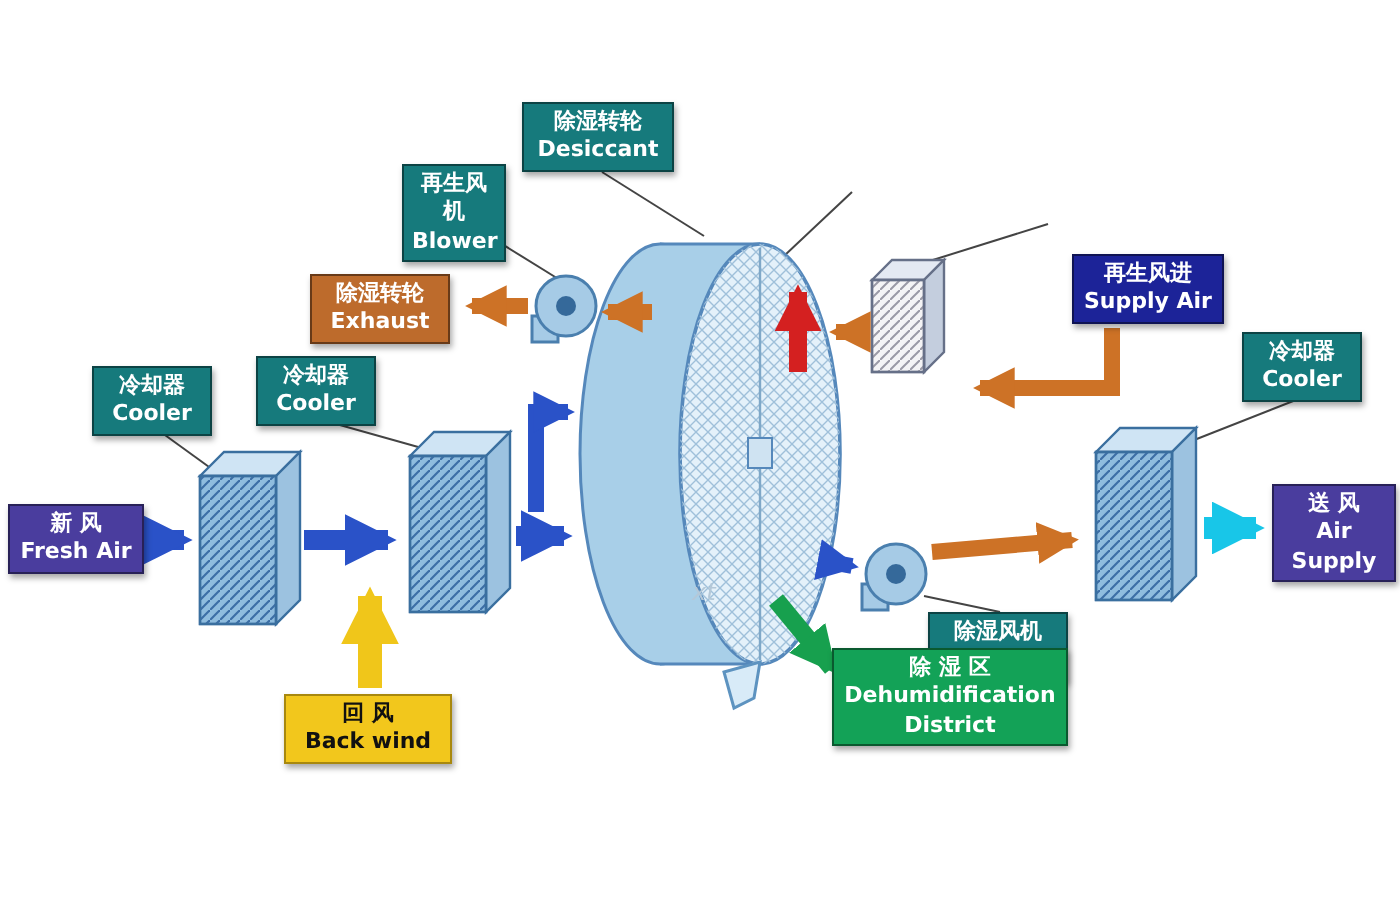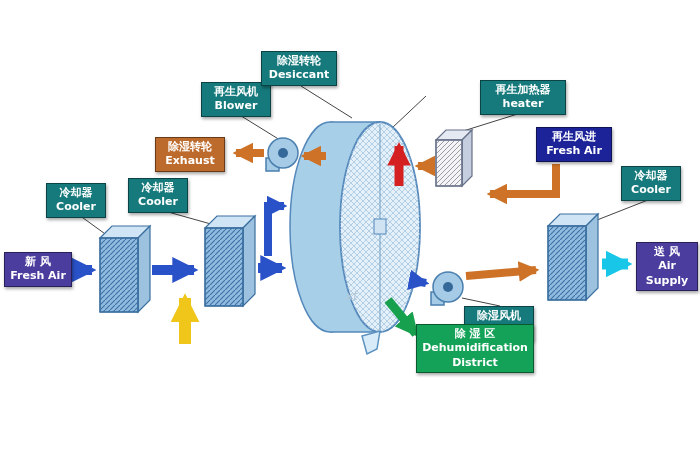--- a/index.html
+++ b/index.html
@@ -151,36 +151,36 @@
 
   <div class="lbl purple" style="left:4px;top:252px;width:68px;">新 风
 Fresh Air</div>
 
   <div class="lbl teal" style="left:46px;top:183px;width:60px;">冷却器
 Cooler</div>
 
   <div class="lbl teal" style="left:128px;top:178px;width:60px;">冷却器
 Cooler</div>
 
+  <div class="lbl yellow" style="left:142px;top:347px;width:84px;">回 风
+Back wind</div>
 
   <div class="lbl orange" style="left:155px;top:137px;width:70px;">除湿转轮
 Exhaust</div>
 
-  <div class="lbl teal" style="left:201px;top:82px;width:70px;">再生风机
+  <div class="lbl teal" style="left:201px;top:82px;width:52px;">再生风机
 Blower</div>
 
   <div class="lbl teal" style="left:261px;top:51px;width:76px;">除湿转轮
 Desiccant</div>
 
 
-  <div class="lbl teal" style="left:480px;top:80px;width:86px;">再生加热器
-heater</div>
 
   <div class="lbl navy" style="left:536px;top:127px;width:76px;">再生风进
-Fresh Air</div>
+Supply Air</div>
 
   <div class="lbl teal" style="left:621px;top:166px;width:60px;">冷却器
 Cooler</div>
 
   <div class="lbl purple" style="left:636px;top:242px;width:62px;">送 风
 Air Supply</div>
 
   <div class="lbl teal" style="left:464px;top:306px;width:70px;">除湿风机
 Blower</div>
 

